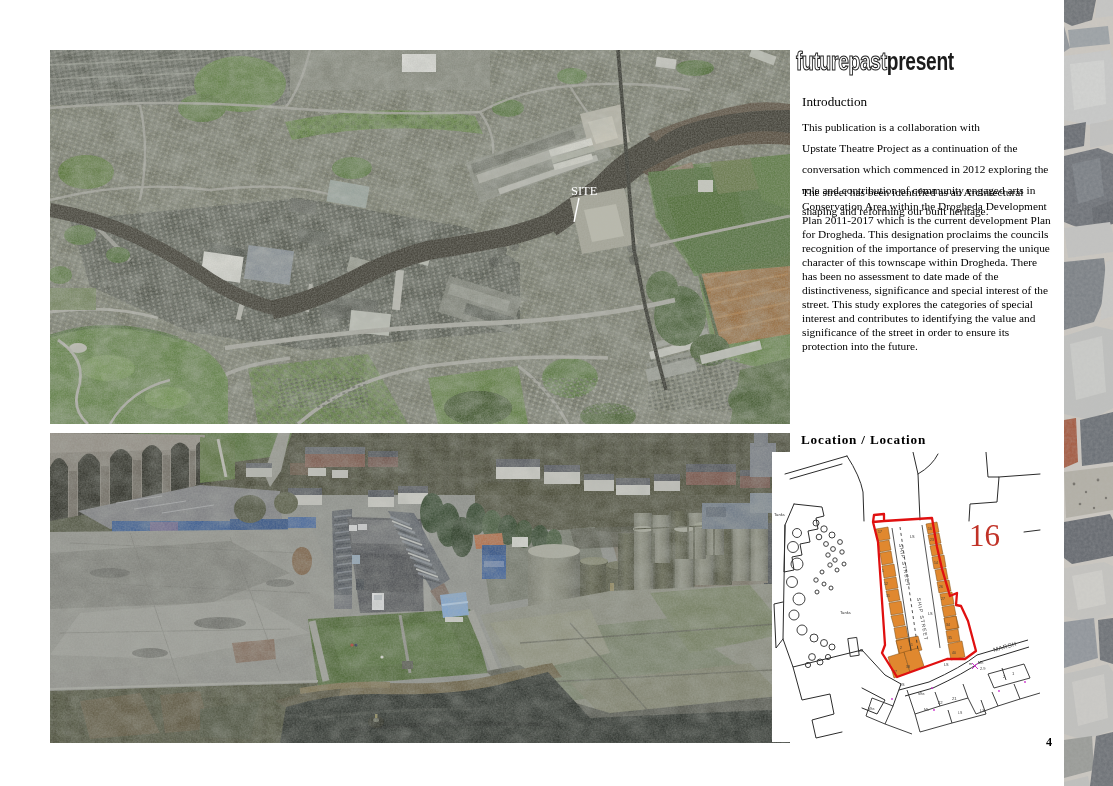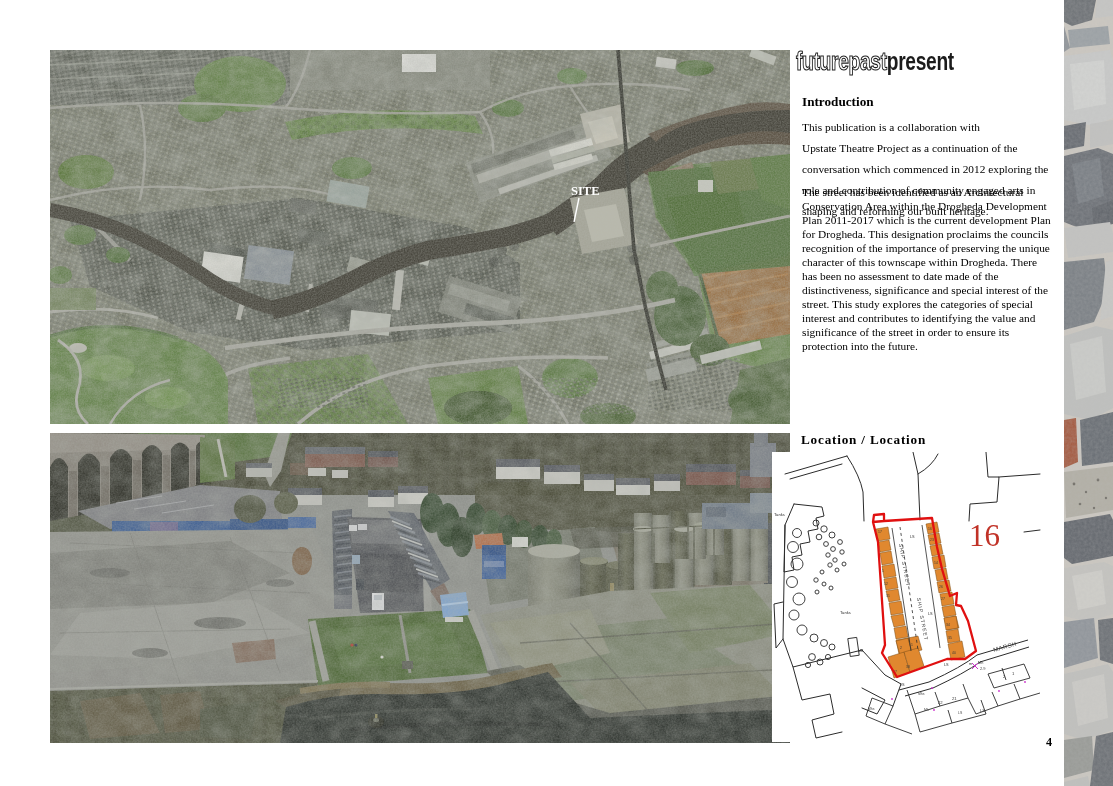--- a/index.html
+++ b/index.html
@@ -3,21 +3,21 @@
 <meta charset="utf-8">
 <style>
   html,body{margin:0;padding:0;background:#ffffff;}
   body{width:1113px;height:786px;position:relative;overflow:hidden;
        font-family:"Liberation Serif",serif;}
   .abs{position:absolute;}
 </style>
 </head>
 <body>
 
-<div class="abs" style="left:50px;top:50px;width:740px;height:374px;font-weight:bold;">
+<div class="abs" style="left:50px;top:50px;width:740px;height:374px;">
 <svg width="740" height="374" viewBox="0 0 740 374" xmlns="http://www.w3.org/2000/svg">
 <defs>
   <filter id="nz" x="0" y="0" width="100%" height="100%">
     <feTurbulence type="fractalNoise" baseFrequency="0.7" numOctaves="3" seed="7" stitchTiles="stitch"></feTurbulence>
     <feColorMatrix type="matrix" values="0 0 0 0 0.48  0 0 0 0 0.49  0 0 0 0 0.45  0 0 0 1 0"></feColorMatrix>
     <feComposite operator="in" in2="SourceGraphic"></feComposite>
   </filter>
   <filter id="mot" x="0" y="0" width="100%" height="100%">
     <feTurbulence type="fractalNoise" baseFrequency="0.045 0.06" numOctaves="3" seed="19" stitchTiles="stitch"></feTurbulence>
     <feColorMatrix type="matrix" values="0 0 0 0 0.42  0 0 0 0 0.44  0 0 0 0 0.40  0.9 0.9 0 0 -0.55"></feColorMatrix>
@@ -668,21 +668,21 @@
 </svg>
 </div>
 
 <div class="abs" style="left:796px;top:49.3px;width:170px;height:30px;
      font-family:'Liberation Sans',sans-serif;font-weight:bold;font-size:25.5px;
      line-height:25.5px;white-space:nowrap;transform:scaleX(0.752);transform-origin:0 0;
      letter-spacing:-0.4px;color:#1c1c1c;">
   <span style="color:#ffffff;-webkit-text-stroke:1.15px #1c1c1c;">futurepast</span><span>present</span>
 </div>
 
-<div class="abs" style="left:802px;top:94px;font-weight:bold;font-size:13.2px;color:#000;">Introduction</div>
+<div class="abs" style="left:802px;top:94px;font-weight:normal;font-size:13.2px;color:#000;">Introduction</div>
 
 <div class="abs" style="left:802px;top:117.2px;font-size:11.35px;line-height:21px;color:#000;white-space:nowrap;">
 This publication is a collaboration with<br>
 Upstate Theatre Project as a continuation of the<br>
 conversation which commenced in 2012 exploring the<br>
 role and contribution of community engaged arts in<br>
 shaping and reforming our built heritage.
 </div>
 
 <div class="abs" style="left:802px;top:185.2px;font-size:11.35px;line-height:14px;color:#000;white-space:nowrap;">

